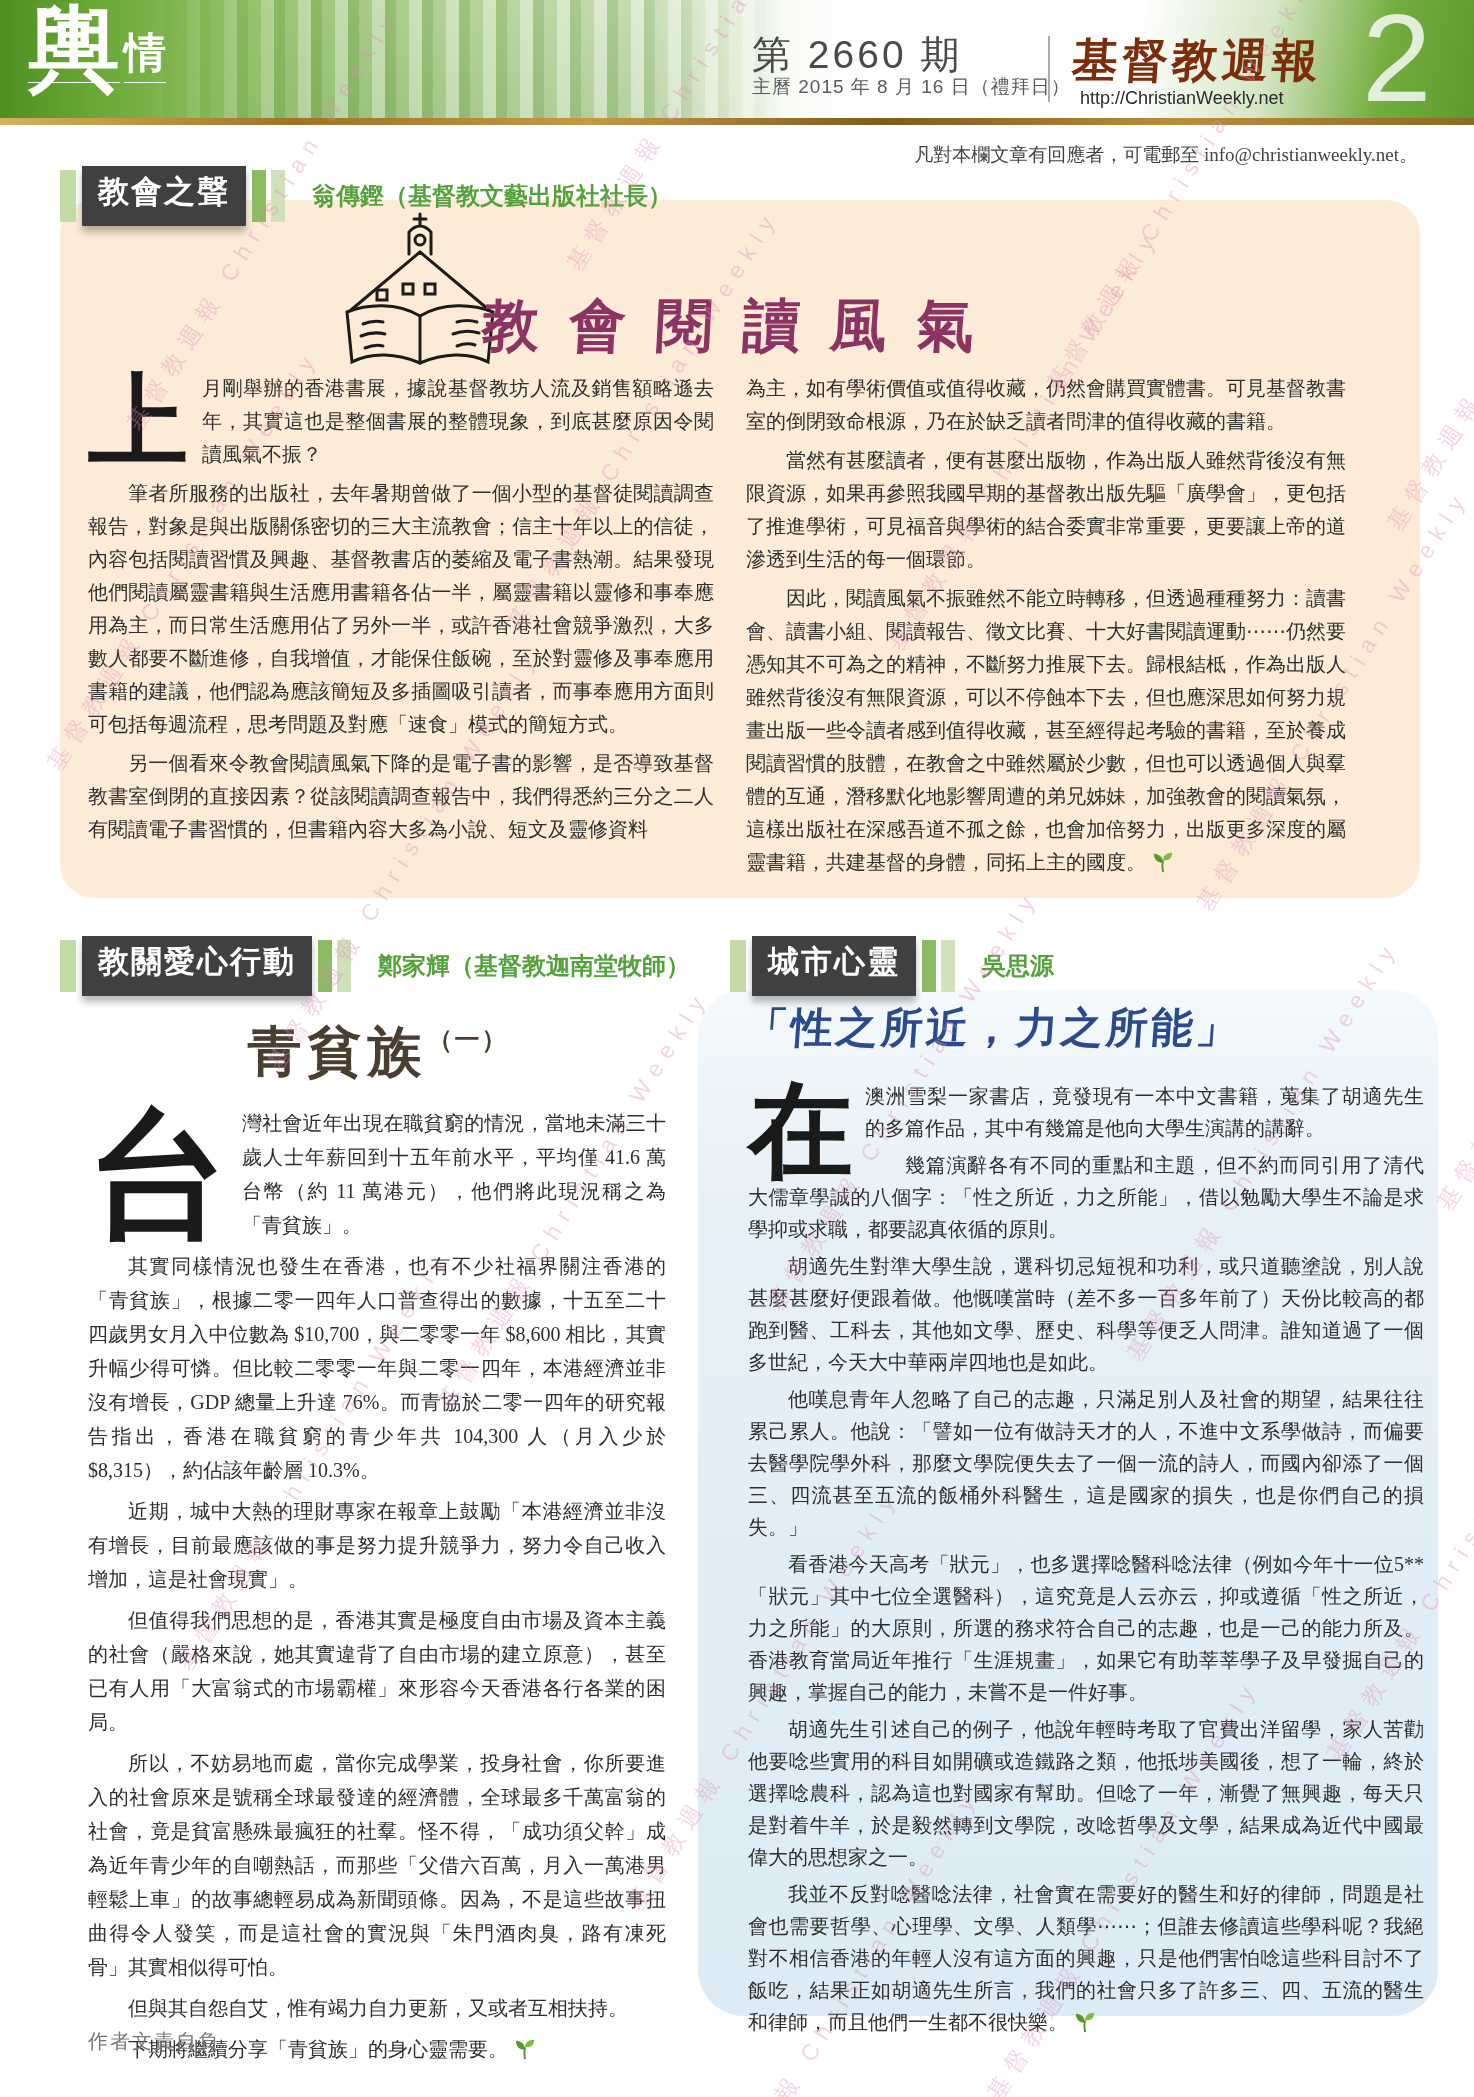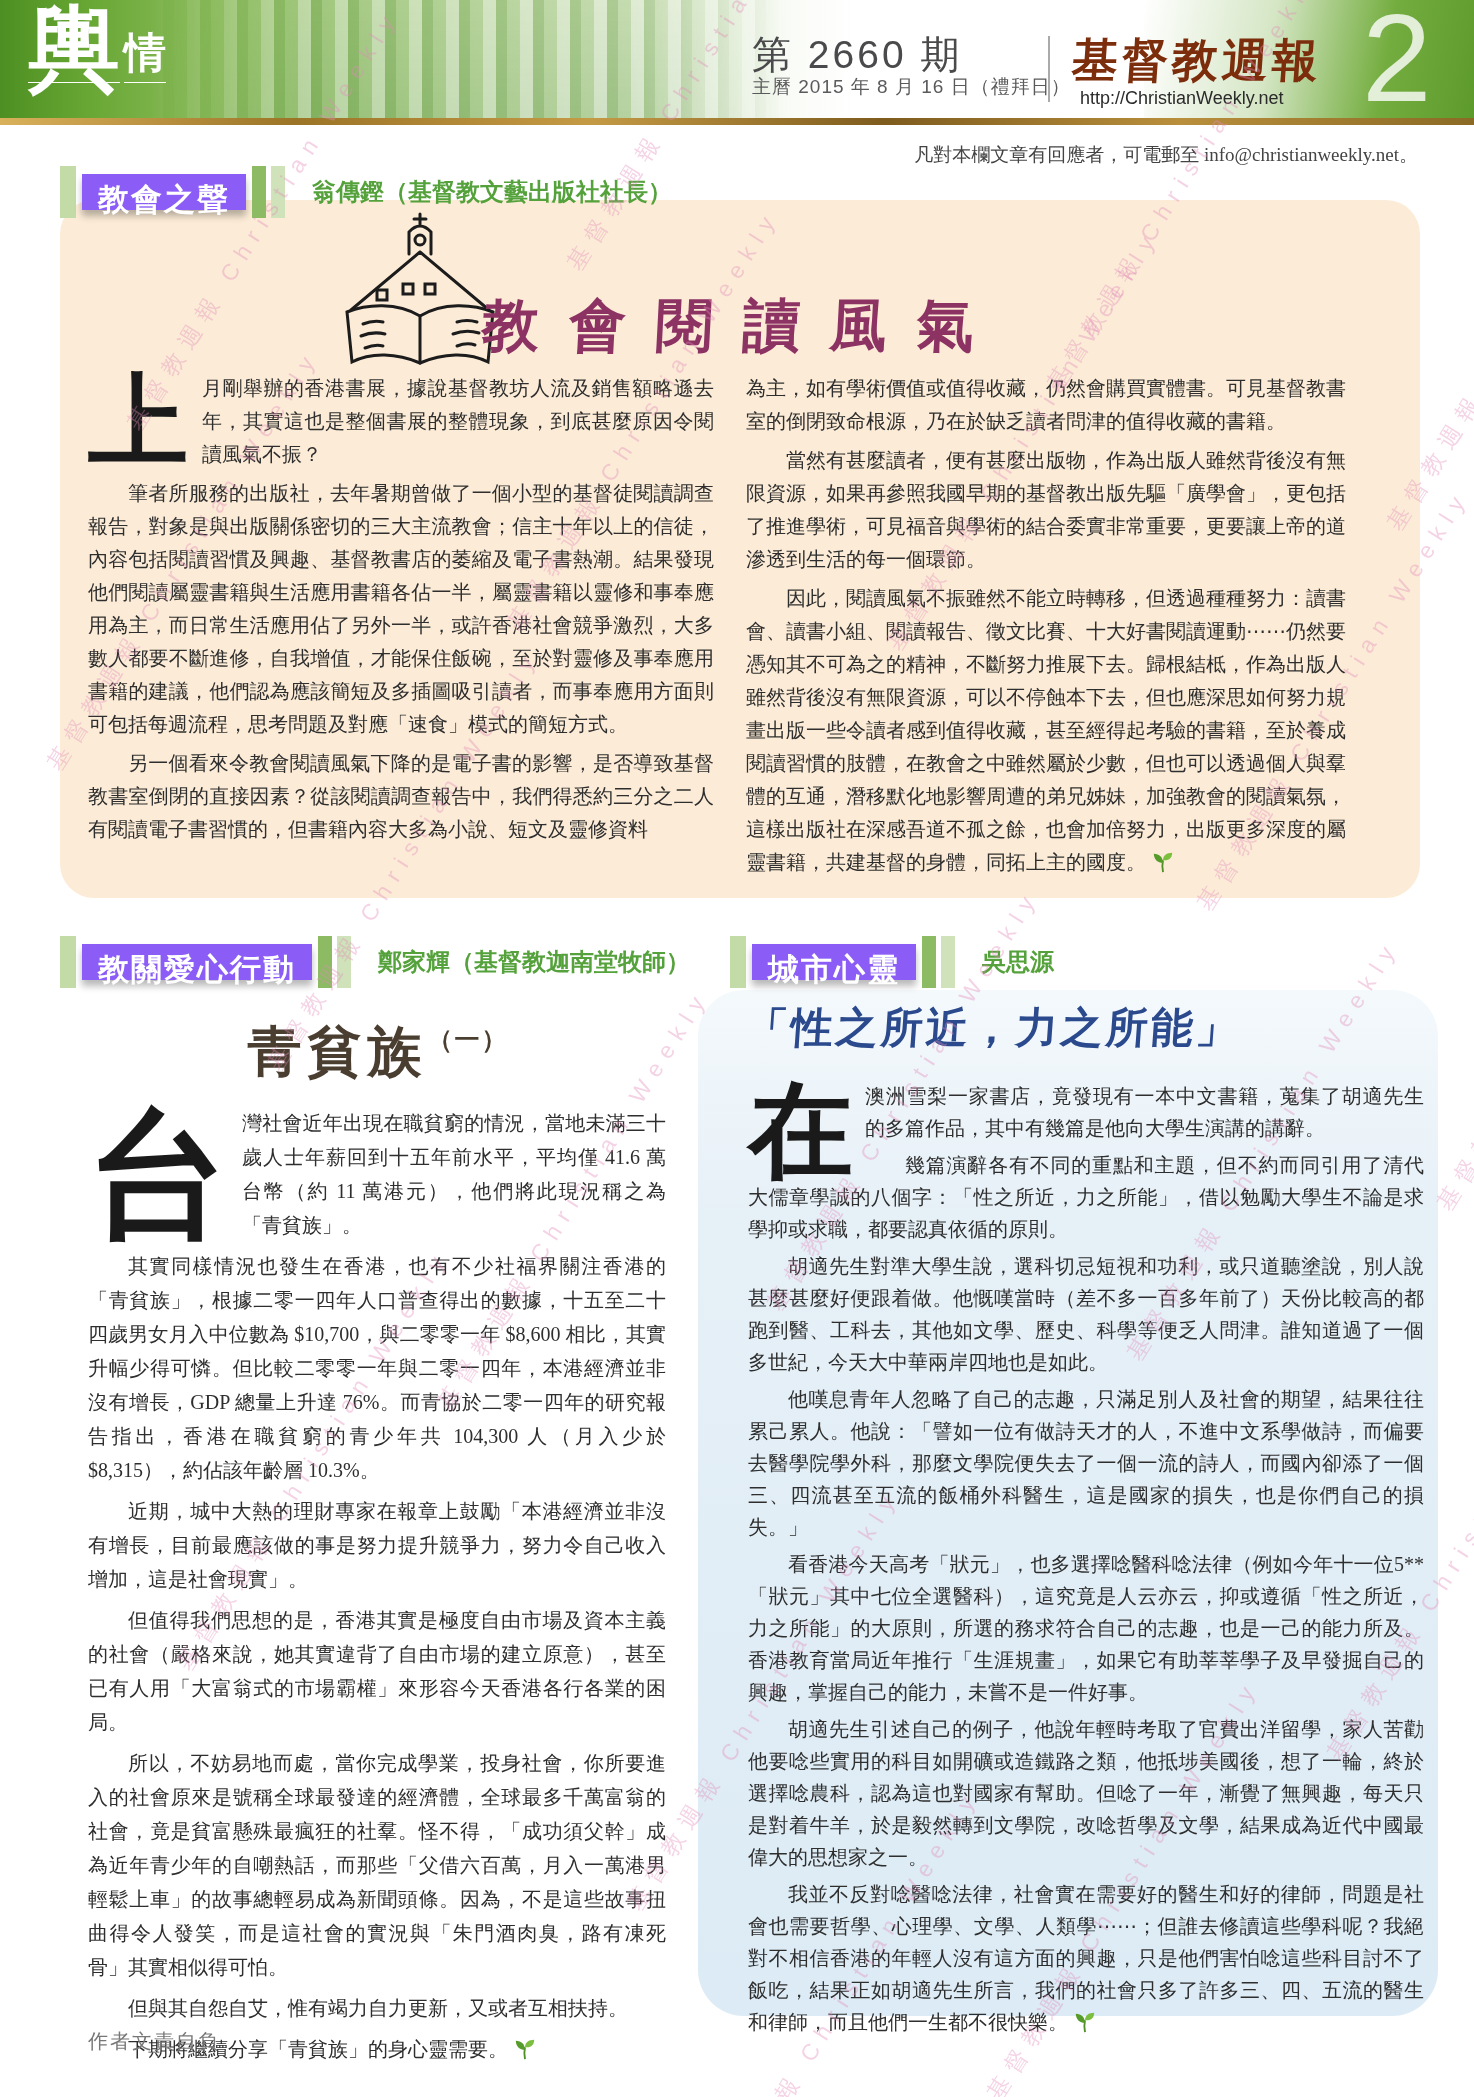--- a/index.html
+++ b/index.html
@@ -31,23 +31,23 @@
           font-family:"Liberation Sans","DejaVu Sans",sans-serif;}
   .gold-rule{position:absolute;left:0;top:118px;width:1474px;height:7px;
        background:linear-gradient(90deg,#d9b15c,#9c7427,#c49a45,#7e5c1e,#b98f3c,#8a6a25);}
   .notice{position:absolute;right:56px;top:142px;font-size:19px;color:#444;}
   
   .badge{position:absolute;display:flex;align-items:center;z-index:10;}
   .bar{display:inline-block;height:52px;margin-right:5px;}
   .b0{width:16px;background:#c3dba6;margin-right:6px;}
   .b1{width:14px;background:#8cbb63;}
   .b2{width:14px;background:#cfe2ba;}
-  .badge-box{display:inline-block;background:#8b5cf6;color:#fff;font-weight:bold;font-size:31px;
+  .badge-box{display:inline-block;background:#404040;color:#fff;font-weight:bold;font-size:31px;
        font-family:"Liberation Sans","DejaVu Sans",sans-serif;letter-spacing:2px;
-       padding:0 16px;height:36px;line-height:52px;margin-right:6px;
+       padding:0 16px;height:60px;line-height:52px;margin-right:6px;
        box-shadow:0 6px 7px rgba(0,0,0,.28);}
   .badge-author{font-size:24px;font-weight:bold;color:#55a23c;margin-left:22px;
        font-family:Liberation Sans, sans-serif;}
   
   .peach-box{position:absolute;left:60px;top:200px;width:1360px;height:698px;background:#fcecd7;border-radius:34px;}
   .church-illu{position:absolute;left:325px;top:212px;width:190px;height:162px;}
   .t1-title{position:absolute;left:482px;top:288px;font-size:57px;font-weight:bold;color:#8d3364;
        letter-spacing:30px;white-space:nowrap;transform:skewX(-3deg);}
   .t1col{position:absolute;top:372px;font-size:20px;line-height:33px;text-align:justify;}
   .t1c1{left:88px;width:626px;}

